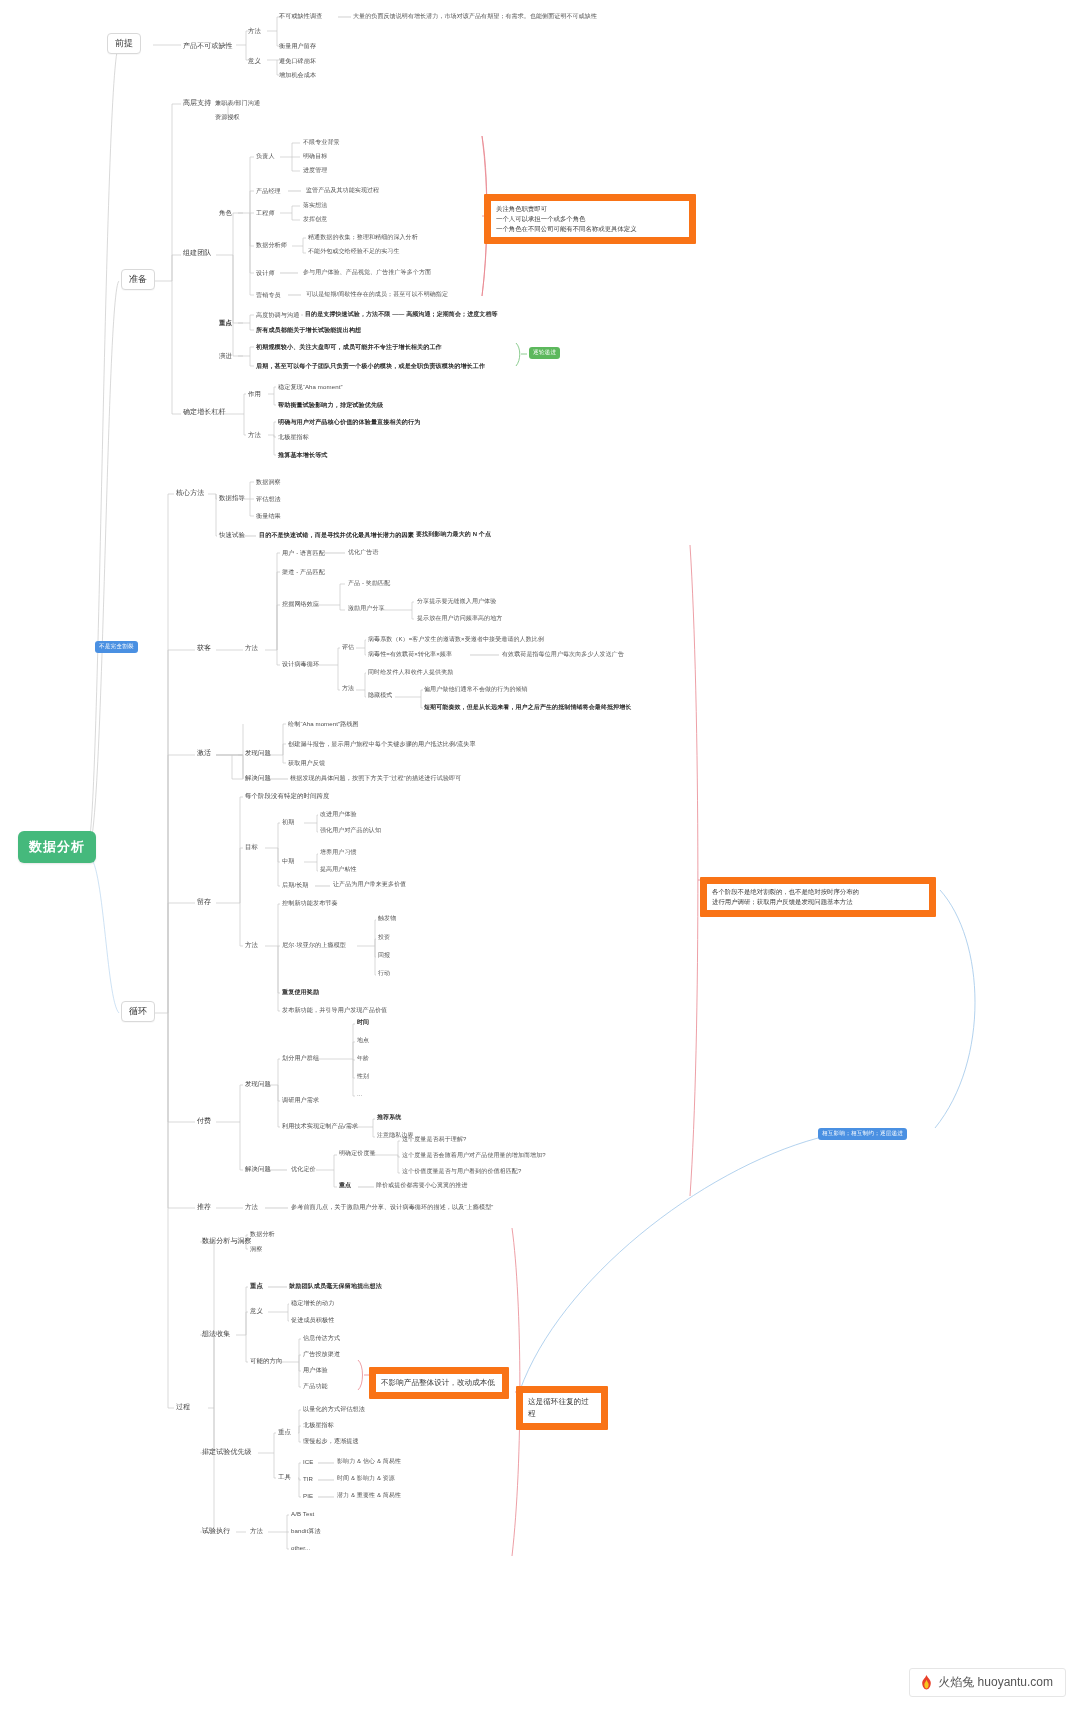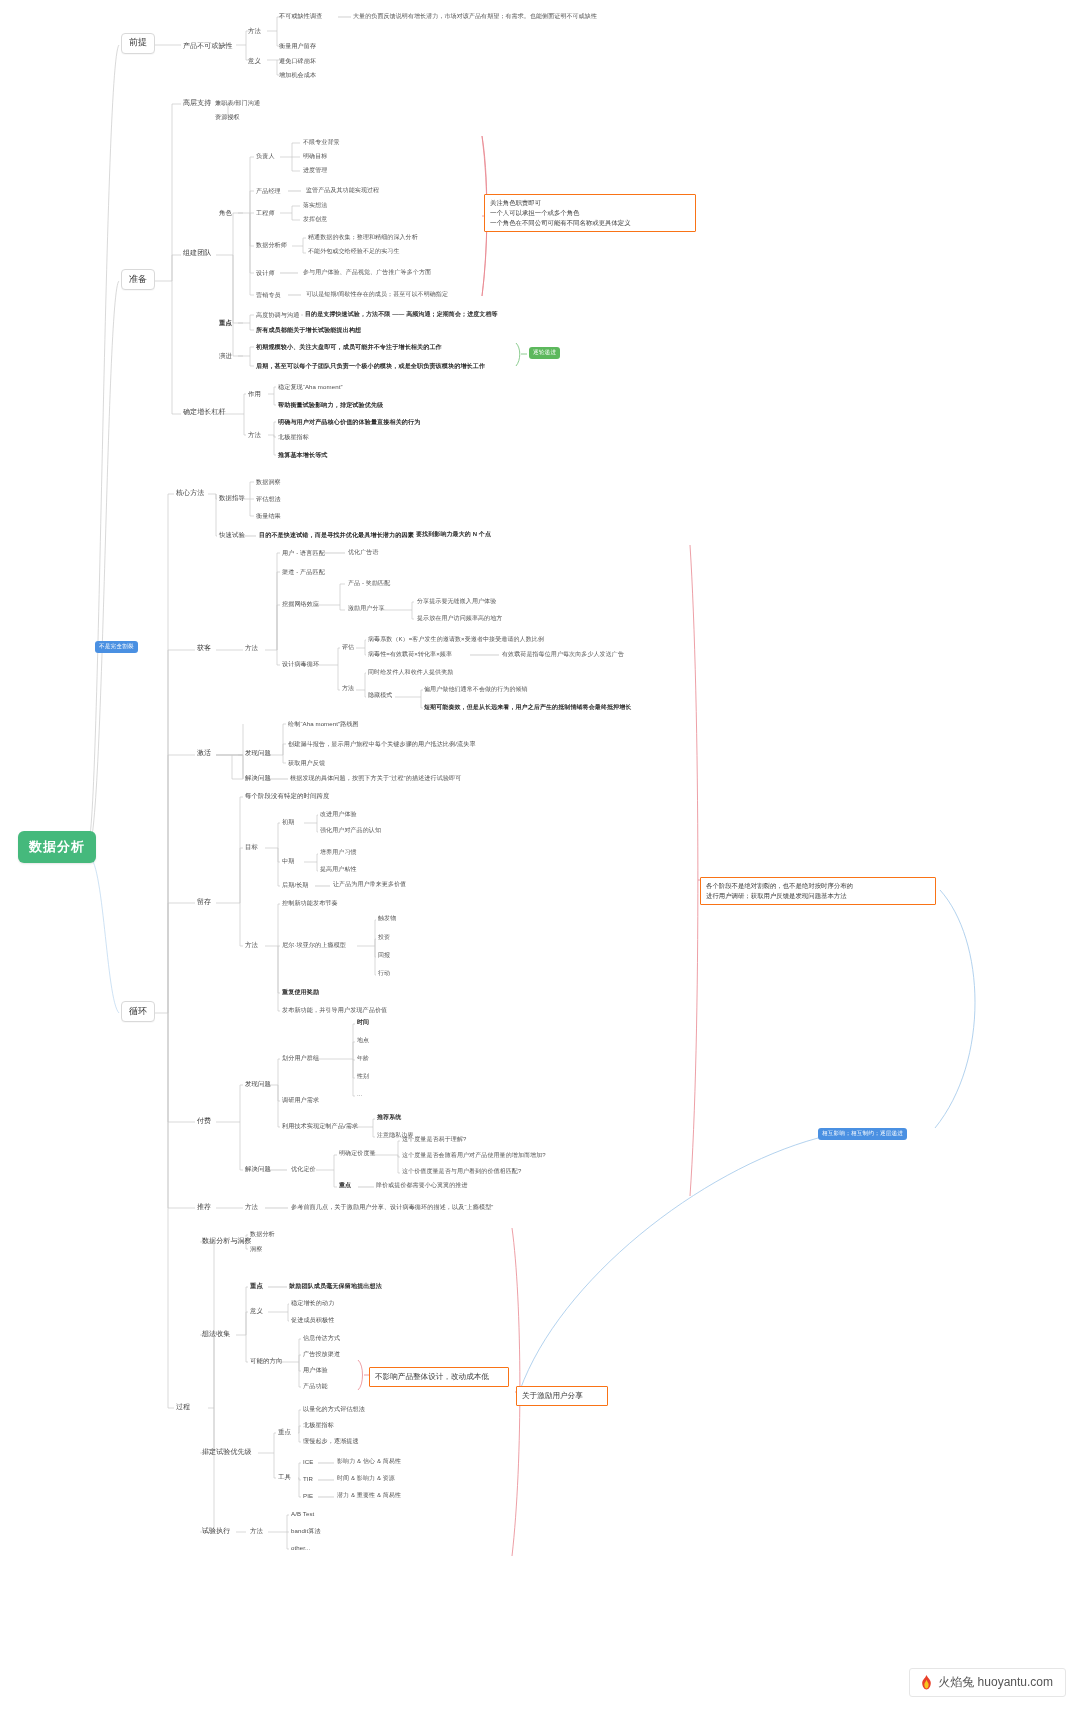--- a/index.html
+++ b/index.html
@@ -44,21 +44,21 @@
   }
   .node.lvl2 { font-size:7px; color:#3d3d3d; }
   .node.lvl3 { font-size:6.4px; color:#474747; }
   .node.lvl4 { font-size:6.1px; color:#4d4d4d; }
   .node.lvl5 { font-size:6px; color:#535353; }
   .node.bold { font-weight:bold; color:#2e2e2e; }
 
   .note {
     position:absolute;
     background:#fff;
-    border:1px solid #f97316;
+    border:7px solid #f97316;
     font-size:6.4px;
     line-height:1.55;
     padding:3px 5px;
     color:#3a3a3a;
     white-space:pre-line;
     border-radius:1px;
   }
   .note.big { font-size:7.6px; }
 
   .badge {
@@ -207,21 +207,21 @@
     </g>
 
     <g fill="none" stroke="#e8868f" stroke-width="0.8">
       <path d="M512 1228 C522 1300 523 1460 512 1556"></path>
       <path d="M520 1392 L515 1392"></path>
     </g>
   </svg>
 
   <div class="node root" style="left:18px; top:831px;">数据分析</div>
 
-<div class="node lvl1" style="left: 121px; top: 33px; font-family: Liberation Mono, monospace;">前提</div>
+<div class="node lvl1" style="left: 107px; top: 33px;">前提</div>
     <div class="node lvl2" style="left: 183px; top: 42px;">产品不可或缺性</div>
     <div class="node lvl3" style="left: 248px; top: 27px;">方法</div>
     <div class="node lvl4" style="left: 279px; top: 12px;">不可或缺性调查</div>
     <div class="node lvl5" style="left: 353px; top: 13px;">大量的负面反馈说明有增长潜力，市场对该产品有期望；有需求。也能侧面证明不可或缺性</div>
     <div class="node lvl4" style="left: 279px; top: 42px;">衡量用户留存</div>
     <div class="node lvl3" style="left: 248px; top: 57px;">意义</div>
     <div class="node lvl4" style="left: 279px; top: 57px;">避免口碑崩坏</div>
     <div class="node lvl4" style="left: 279px; top: 71px;">增加机会成本</div>
     <div class="node lvl1" style="left: 121px; top: 269px;">准备</div>
     <div class="node lvl2" style="left: 183px; top: 99px;">高层支持</div>
@@ -370,21 +370,21 @@
     <div class="node lvl3" style="left: 250px; top: 1527px;">方法</div>
     <div class="node lvl4" style="left: 291px; top: 1510px;">A/B Test</div>
     <div class="node lvl4" style="left: 291px; top: 1527px;">bandit算法</div>
     <div class="node lvl4" style="left: 291px; top: 1544px;">other...</div>
     <div class="note" style="left: 484px; top: 194px; width: 212px;">关注角色职责即可
 一个人可以承担一个或多个角色
 一个角色在不同公司可能有不同名称或更具体定义</div>
     <div class="note" style="left: 700px; top: 877px; width: 236px;">各个阶段不是绝对割裂的，也不是绝对按时序分布的
 进行用户调研；获取用户反馈是发现问题基本方法</div>
     <div class="note big" style="left: 369px; top: 1367px; width: 140px;">不影响产品整体设计，改动成本低</div>
-    <div class="note big" style="left: 516px; top: 1386px; width: 92px;">关于激励用户分享</div>
+    <div class="note big" style="left: 516px; top: 1386px; width: 92px;">这是循环往复的过程</div>
     <div class="badge" style="left: 95px; top: 641px; background: rgb(74, 144, 226);">不是完全割裂</div>
     <div class="badge" style="left: 529px; top: 347px; background: rgb(92, 184, 92);">逐轮递进</div>
     <div class="badge" style="left: 818px; top: 1128px; background: rgb(74, 144, 226);">相互影响；相互制约；逐层递进</div>
   </div>
 
 <div class="watermark">
   <svg class="wm-flame" viewBox="0 0 24 28">
     <path d="M12 0 C14 6 20 8 20 15 C20 22 16 27 12 27 C8 27 4 22 4 15 C4 9 9 7 12 0 Z" fill="#e8402a"></path>
     <path d="M12 9 C13 13 16 14 16 18 C16 22 14 25 12 25 C10 25 8 22 8 18 C8 14 11 13 12 9 Z" fill="#f7c51e"></path>
   </svg>

